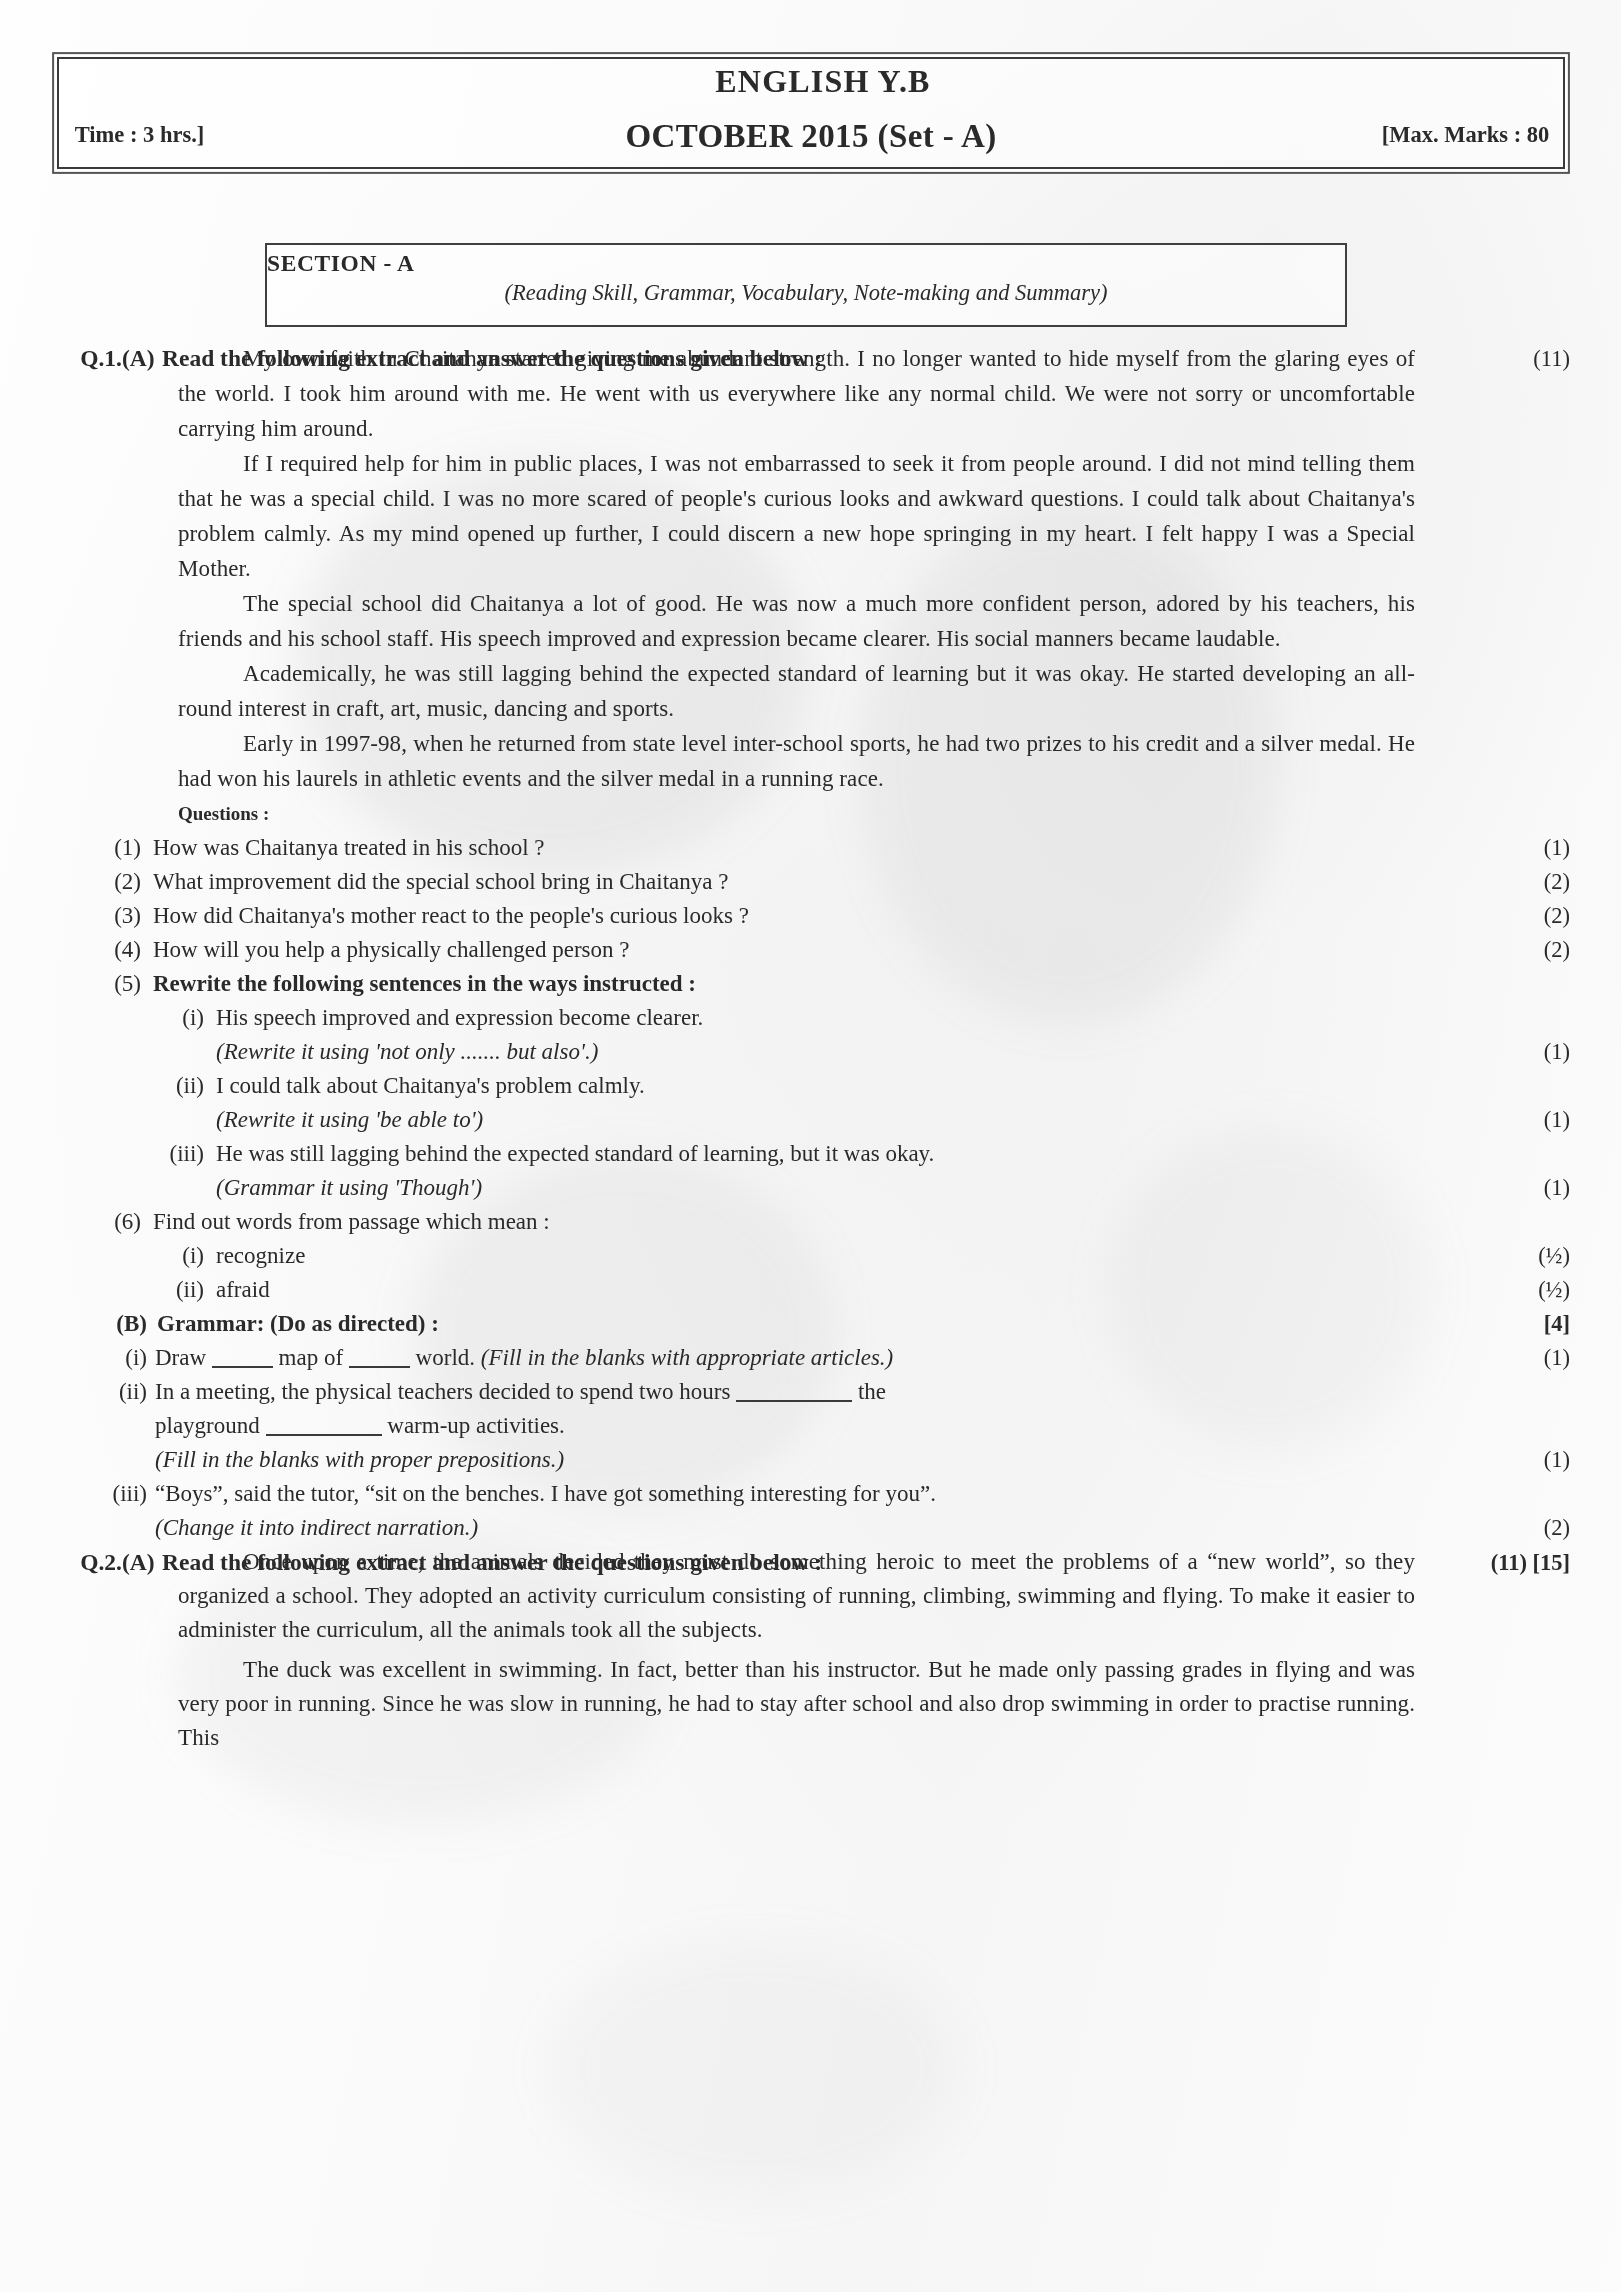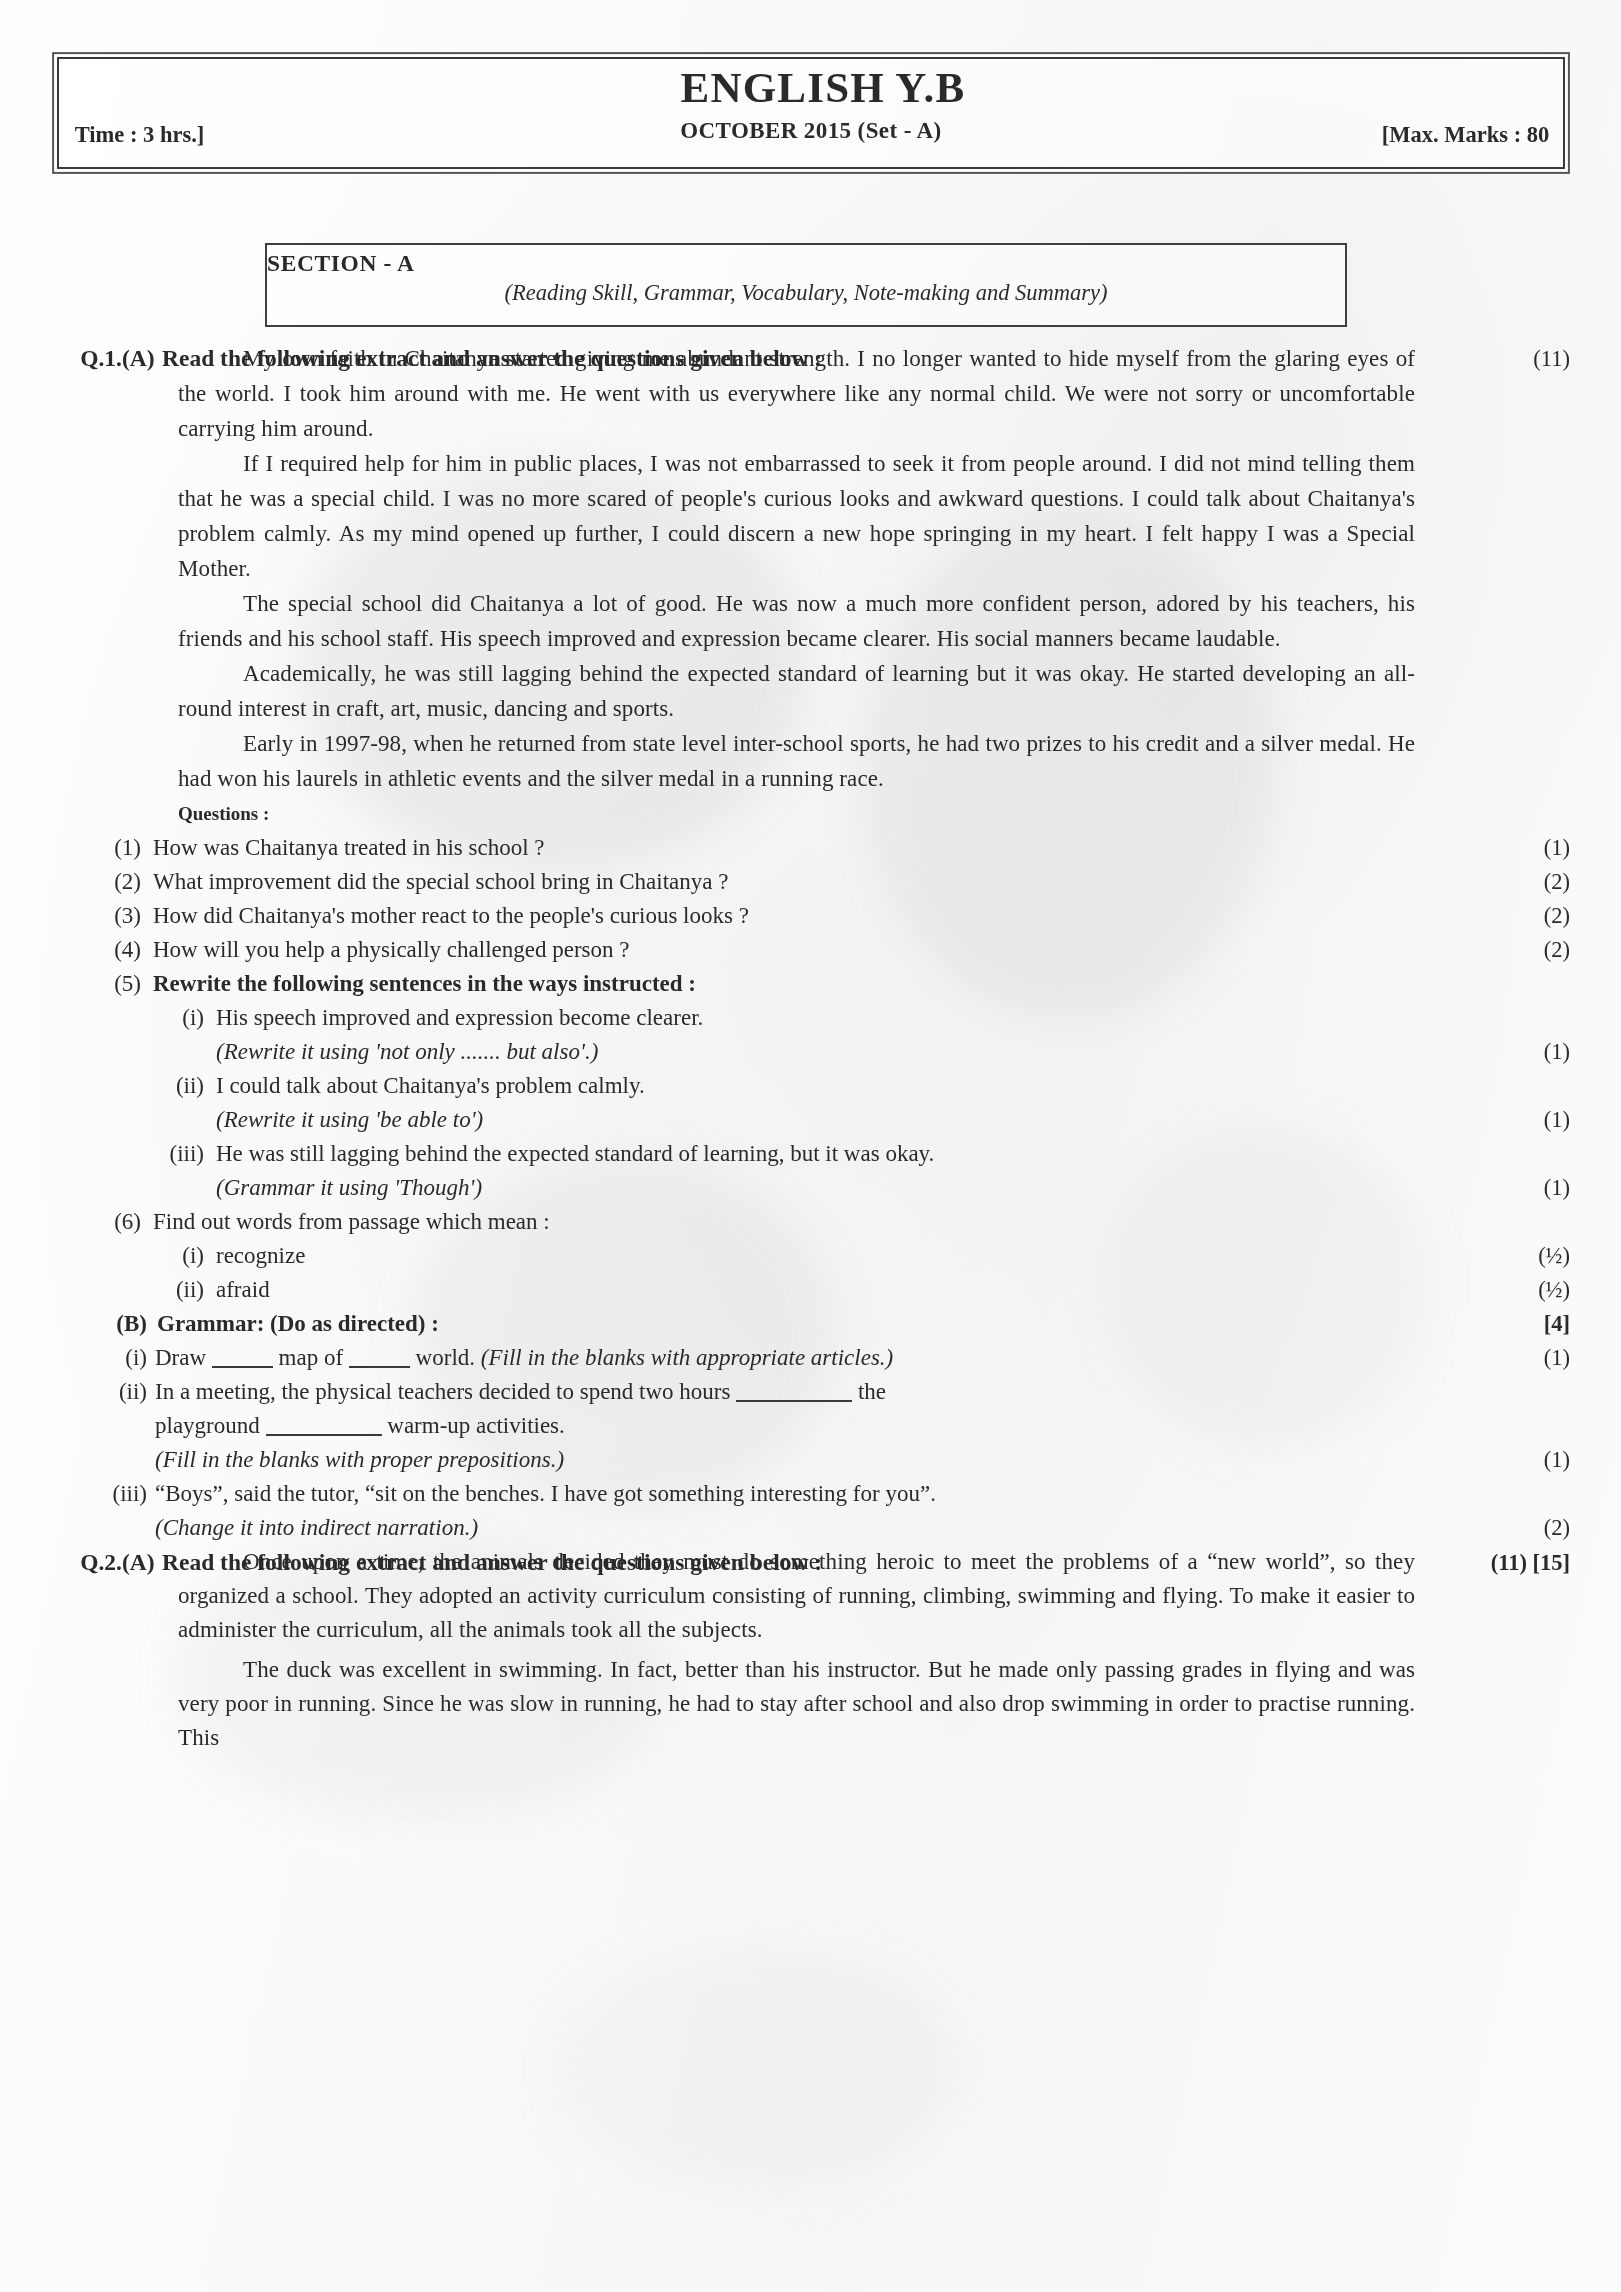--- a/index.html
+++ b/index.html
@@ -52,21 +52,21 @@
     height: 108px;
     border: 2px solid #3a3a3a;
     box-shadow: 0 0 0 2.9px #ffffff, 0 0 0 4.9px #555555;
     background: rgba(255,255,255,0.55);
   }
   .paper-title {
     position: absolute;
     left: 0; right: 0;
     top: 3.9px;
     text-align: center;
-    font-size: 43px;
+    font-size: 32px;
     font-weight: bold;
     letter-spacing: 1.2px;
     font-family: "Liberation Serif", "DejaVu Serif", serif;
     padding-left: 24px;
   }
   .hdr-row {
     position: absolute;
     left: 0; right: 0;
     top: 59px;
     height: 43px;
@@ -74,21 +74,21 @@
   .hdr-time {
     position: absolute;
     left: 15.7px; top: 3.9px;
     font-size: 22.5px;
     font-weight: bold;
   }
   .hdr-center {
     position: absolute;
     left: 0; right: 0; top: 0;
     text-align: center;
-    font-size: 23px;
+    font-size: 33px;
     font-weight: bold;
     letter-spacing: 0.4px;
   }
   .hdr-marks {
     position: absolute;
     right: 13.7px; top: 3.9px;
     font-size: 22.5px;
     font-weight: bold;
   }
 

